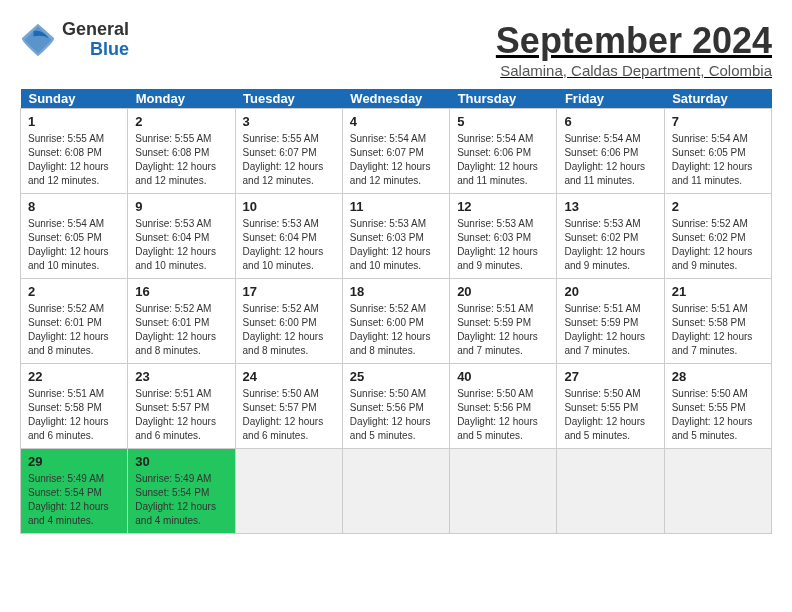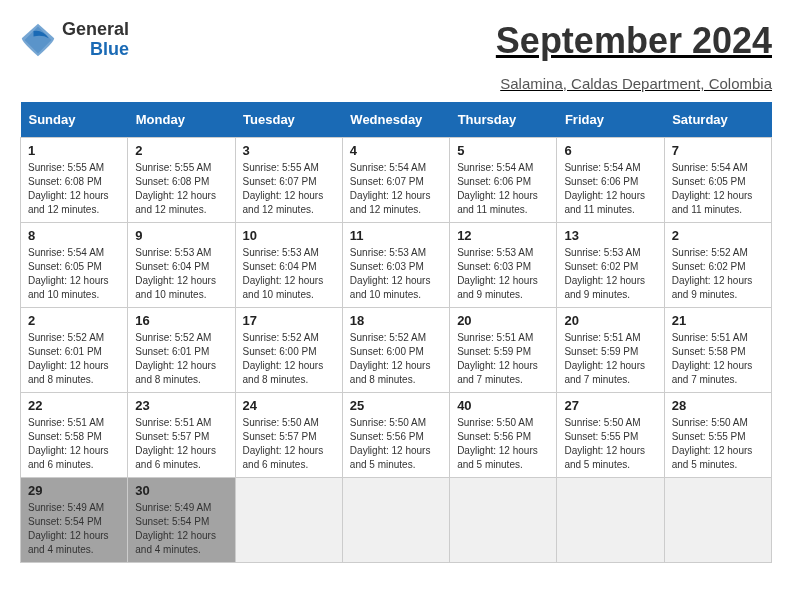--- a/index.html
+++ b/index.html
@@ -41,45 +41,44 @@
       text-decoration: underline;
     }
     .month-title {
       font-size: 36px;
       font-weight: bold;
       color: #333;
     }
     .location-title {
       font-size: 15px;
       color: #555;
-      margin-top: 13px;
     }
     .calendar-table {
       width: 100%;
       border-collapse: collapse;
       font-size: 11px;
     }
     .calendar-table th {
       background: #1a6ab5;
       color: white;
-      padding: 10px 8px;
+      padding: 2px 8px;
       text-align: left;
       font-size: 13px;
       font-weight: bold;
     }
     .calendar-table td {
       border: 1px solid #ccc;
       padding: 5px 7px;
       vertical-align: top;
       width: calc(100% / 7);
       height: 80px;
       background: #fff;
     }
     .calendar-table tr:last-child td {
-      background: #a3a3a3;
+      background: #22c55e;
     }
     .day-number {
       font-size: 13px;
       font-weight: bold;
       color: #222;
       display: block;
       margin-bottom: 3px;
     }
     .day-info {
       font-size: 10px;

